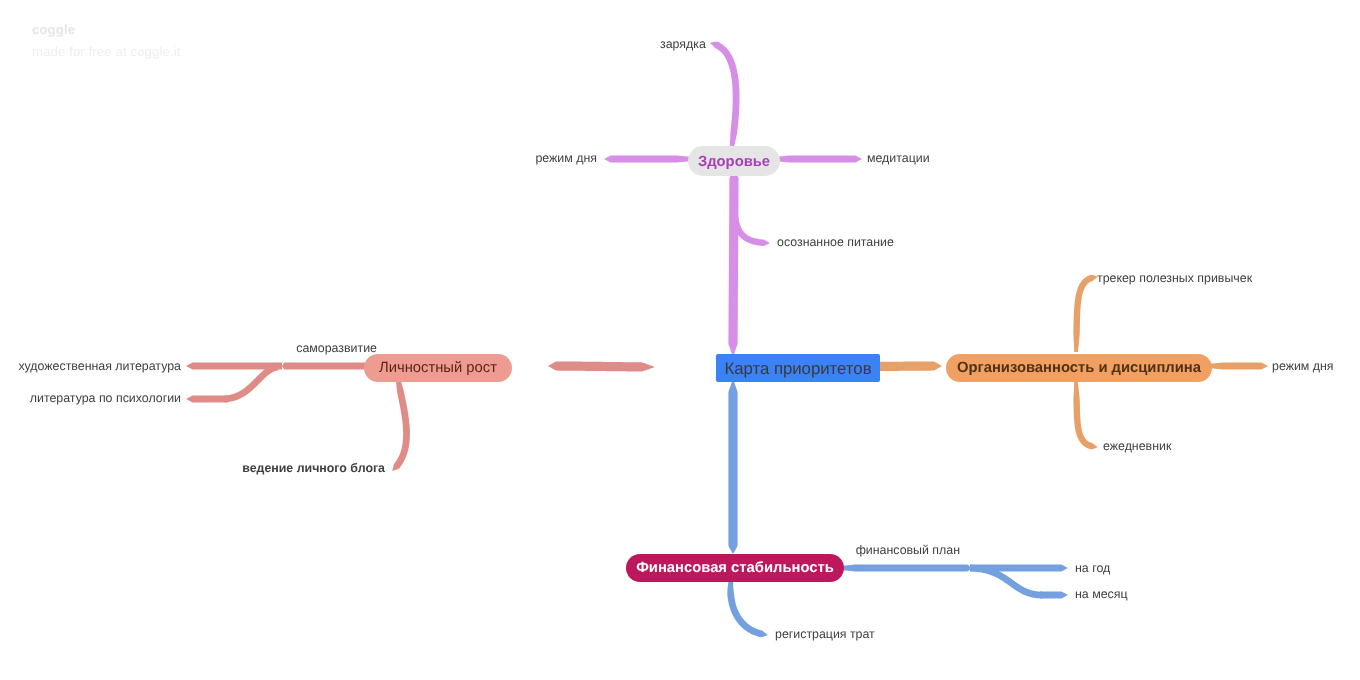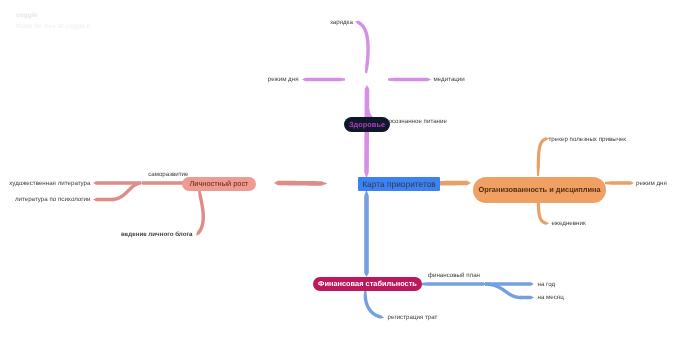--- a/index.html
+++ b/index.html
@@ -49,25 +49,25 @@
       <path d="M364.41,289.87L364.35,290.16L364.30,290.44L364.25,290.73L364.20,291.01L364.15,291.30L364.10,291.58L364.06,291.87L364.02,292.15L363.98,292.44L363.94,292.72L363.91,293.01L363.87,293.30L363.84,293.58L363.81,293.87L363.79,294.16L363.76,294.44L363.74,294.73L363.72,295.02L363.71,295.30L363.69,295.59L363.68,295.88L363.67,296.16L363.66,296.45L363.65,296.74L363.65,297.02L363.66,297.31L363.69,297.59L363.72,297.88L363.75,298.16L363.78,298.44L363.81,298.72L363.85,299.00L363.89,299.28L363.93,299.56L363.97,299.84L364.02,300.12L364.06,300.39L364.11,300.67L364.17,300.95L364.22,301.22L364.28,301.49L364.34,301.77L364.40,302.04L364.47,302.31L364.54,302.58L364.61,302.85L364.68,303.11L364.76,303.38L364.84,303.65L364.92,303.91L365.00,304.17L365.09,304.43L365.17,304.70L365.27,304.96L365.36,305.21L365.46,305.47L365.55,305.73L365.66,305.98L365.76,306.23L365.87,306.48L365.98,306.73L366.09,306.98L366.21,307.23L366.32,307.48L366.45,307.72L366.57,307.96L366.70,308.20L366.83,308.44L366.96,308.68L367.09,308.92L367.23,309.15L367.37,309.38L367.51,309.61L367.66,309.84L367.81,310.07L367.96,310.29L368.12,310.52L368.27,310.74L368.44,310.96L368.60,311.17L368.77,311.39L368.93,311.60L369.11,311.81L369.28,312.02L369.46,312.23L369.64,312.43L369.83,312.63L370.01,312.83L370.20,313.03L370.40,313.22L370.59,313.41L370.79,313.60L371.00,313.79L371.20,313.98L371.41,314.16L371.62,314.34L371.83,314.51L372.05,314.69L372.27,314.86L372.49,315.03L372.72,315.20L372.95,315.36L373.18,315.52L373.42,315.68L373.65,315.83L373.90,315.98L374.14,316.13L374.39,316.28L374.64,316.42L374.89,316.56L375.15,316.70L375.40,316.83L375.67,316.96L375.93,317.09L376.20,317.21L376.47,317.33L376.74,317.45L377.02,317.56L377.30,317.67L377.58,317.78L377.87,317.88L378.15,317.98L378.44,318.08L378.74,318.18L379.03,318.27L379.33,318.35L379.64,318.44L379.94,318.52L380.25,318.59L380.57,318.61L380.92,318.53L381.26,318.44L381.61,318.34L381.95,318.23L382.30,318.13L382.64,318.01L382.98,317.89L383.32,317.77L383.66,317.64L384.00,317.50L384.00,317.50L383.70,317.30L383.41,317.09L383.12,316.88L382.84,316.68L382.56,316.47L382.30,316.25L382.04,316.04L381.79,315.83L381.54,315.61L381.30,315.40L381.05,315.29L380.78,315.22L380.52,315.15L380.26,315.08L380.00,315.01L379.75,314.93L379.50,314.85L379.25,314.77L379.01,314.68L378.77,314.59L378.53,314.50L378.29,314.41L378.06,314.31L377.83,314.22L377.60,314.11L377.38,314.01L377.16,313.90L376.94,313.80L376.72,313.68L376.51,313.57L376.30,313.45L376.09,313.34L375.89,313.21L375.69,313.09L375.49,312.97L375.29,312.84L375.09,312.71L374.90,312.58L374.71,312.44L374.53,312.30L374.34,312.16L374.16,312.02L373.98,311.88L373.80,311.73L373.63,311.58L373.46,311.43L373.29,311.28L373.12,311.13L372.96,310.97L372.79,310.81L372.63,310.65L372.48,310.49L372.32,310.32L372.17,310.15L372.02,309.98L371.87,309.81L371.72,309.64L371.58,309.46L371.44,309.29L371.30,309.11L371.16,308.93L371.03,308.74L370.90,308.56L370.77,308.37L370.64,308.18L370.51,307.99L370.39,307.80L370.27,307.60L370.15,307.41L370.03,307.21L369.92,307.01L369.81,306.81L369.70,306.60L369.59,306.40L369.48,306.19L369.38,305.98L369.28,305.77L369.18,305.56L369.08,305.35L368.99,305.13L368.90,304.92L368.81,304.70L368.72,304.48L368.63,304.26L368.55,304.03L368.47,303.81L368.39,303.59L368.31,303.36L368.24,303.13L368.16,302.90L368.09,302.67L368.02,302.44L367.96,302.20L367.89,301.97L367.83,301.73L367.77,301.49L367.71,301.25L367.66,301.01L367.60,300.77L367.55,300.53L367.50,300.29L367.46,300.04L367.41,299.80L367.37,299.55L367.33,299.30L367.29,299.05L367.25,298.80L367.22,298.55L367.18,298.30L367.15,298.05L367.13,297.79L367.10,297.54L367.08,297.29L367.05,297.03L367.03,296.77L366.98,296.52L366.95,296.26L366.91,296.00L366.87,295.74L366.84,295.49L366.81,295.22L366.78,294.96L366.75,294.70L366.73,294.44L366.70,294.17L366.68,293.91L366.66,293.64L366.65,293.37L366.63,293.11L366.62,292.84L366.61,292.57L366.60,292.30L366.59,292.03L366.58,291.76L366.58,291.49L366.58,291.22L366.58,290.95L366.58,290.67L366.59,290.40L366.59,290.13Z" fill="#74a0e0"></path>
     </svg>
 
   <div class="wm">
     <div class="wm-logo">coggle</div>
     <div class="wm-sub">made for free at coggle.it</div>
   </div>
 
   <div class="node root" style="left:326px;top:177px;width:82px;height:14px;">Карта приоритетов</div>
 
-  <div class="node pill" style="left:344px;top:73px;width:46px;height:14.5px;background:#0f172a;color:#a93fb8;font-size:7.4px;font-weight:700;margin-top:44px;">Здоровье</div>
+  <div class="node pill" style="left:344px;top:73px;width:46px;height:14.5px;background:#e5e5e5;color:#a93fb8;font-size:7.4px;font-weight:700;">Здоровье</div>
 
   <div class="node pill" style="left:182px;top:177px;width:74px;height:14px;background:#ee9c91;color:#5f2318;font-size:7.4px;font-weight:400;">Личностный рост</div>
 
-  <div class="node pill" style="left:473px;top:177px;width:133px;height:26px;background:#f0a063;color:#54300f;font-size:7.4px;font-weight:700;">Организованность и дисциплина</div>
+  <div class="node pill" style="left:473px;top:177px;width:133px;height:14px;background:#f0a063;color:#54300f;font-size:7.4px;font-weight:700;">Организованность и дисциплина</div>
 
   <div class="node pill" style="left:313px;top:277px;width:109px;height:14px;background:#be185d;color:#ffffff;font-size:7.4px;font-weight:700;">Финансовая стабильность</div>
 
   <div class="lab r" style="left:330px;top:22.5px;">зарядка</div>
   <div class="lab l" style="left:298.5px;top:79.5px;">режим дня</div>
   <div class="lab r" style="left:433.5px;top:79.5px;">медитации</div>
   <div class="lab r" style="left:388.5px;top:121.5px;">осознанное питание</div>
 
   <div class="lab l" style="left:188.5px;top:175px;">саморазвитие</div>
   <div class="lab l" style="left:90.5px;top:183.5px;">художественная литература</div>

